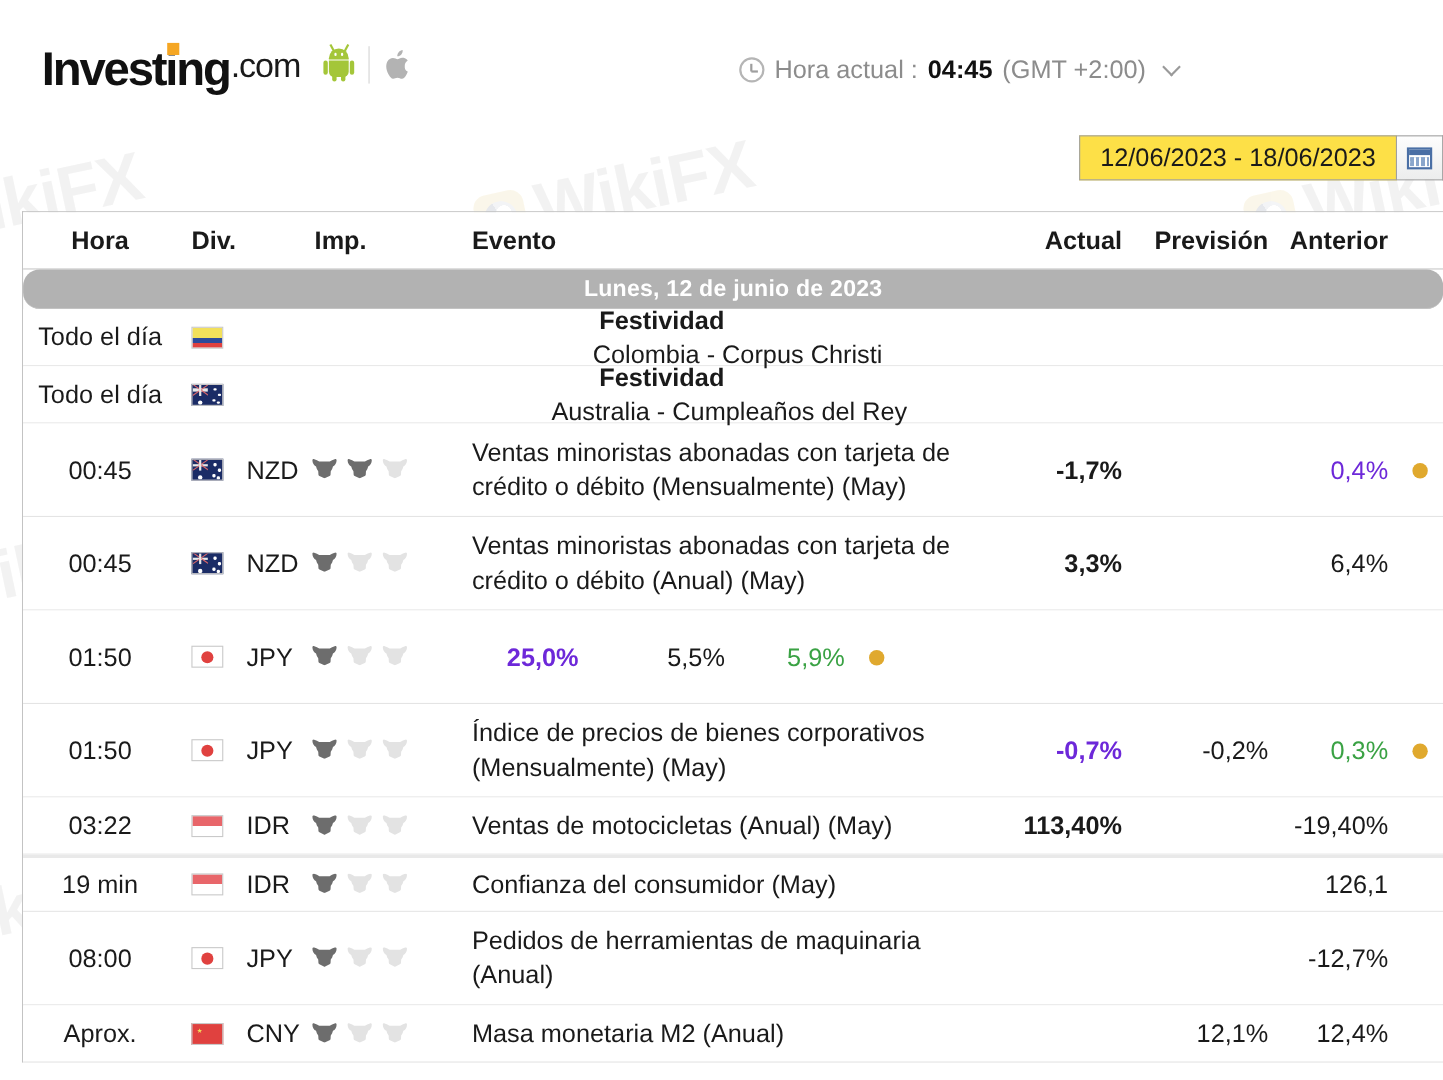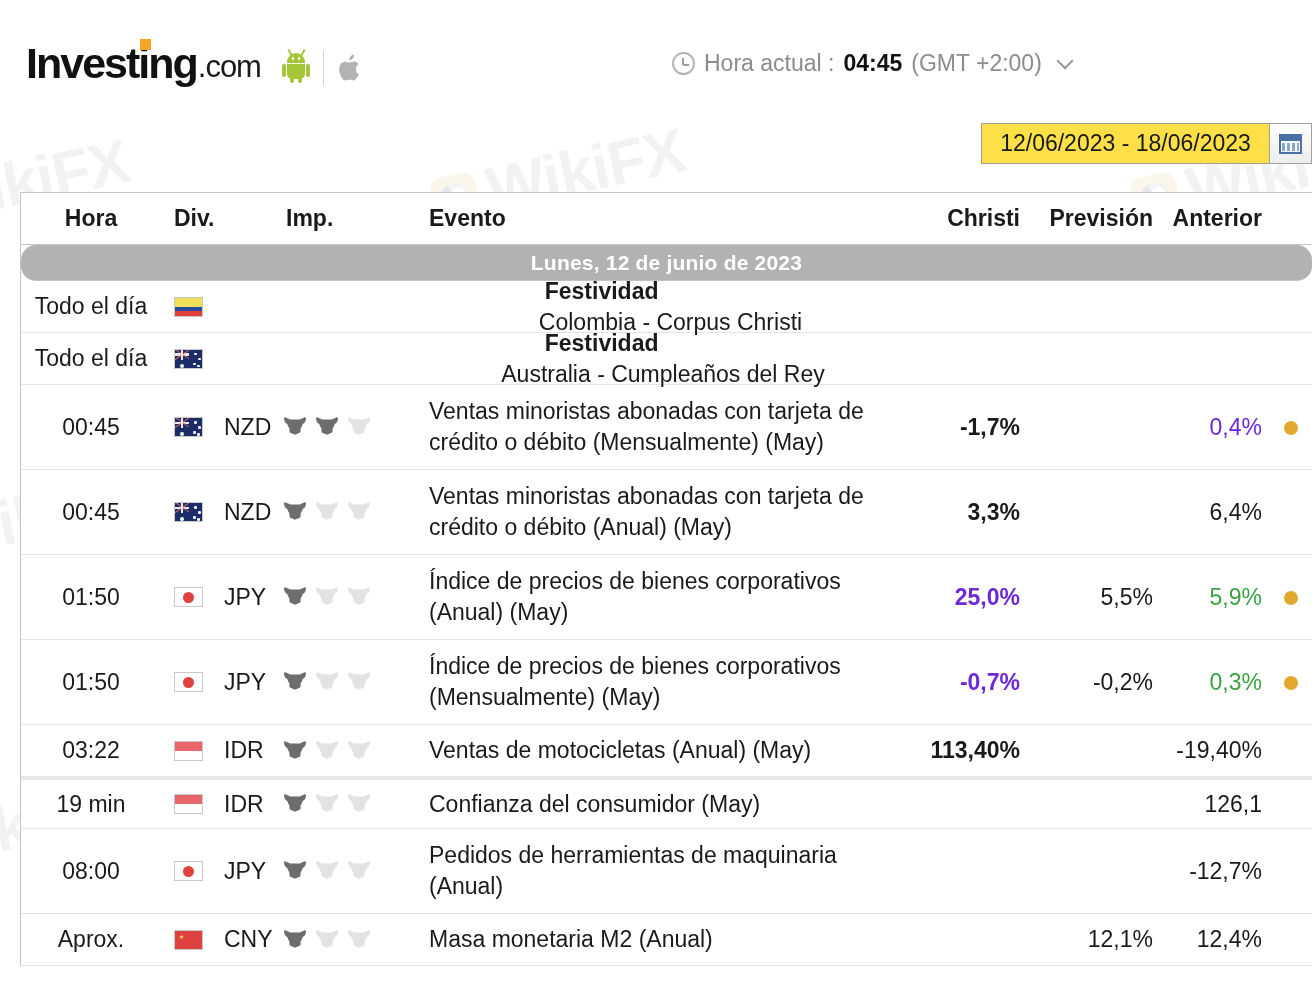--- a/index.html
+++ b/index.html
@@ -22,21 +22,21 @@
         width:30px; height:30px; border-radius:50%;
         background:
           radial-gradient(circle at 62% 38%, #ffffff 0 26%, transparent 27%),
           conic-gradient(from 200deg, #cfd3da 0deg 140deg, #e9ebef 140deg 360deg);
   }
   .wm .wm-text { font-family:"Liberation Sans", sans-serif; font-weight:700;
         font-size:62px; color:#e6e6e6; letter-spacing:-1px; white-space:nowrap; }
 
   
   .topbar { position:absolute; left:0; top:0; width:1312px; height:120px; z-index:10; }
-  .logo-wrap { position:absolute; left:26px; top:42px; display:flex; align-items:flex-end; gap:0; }
+  .logo-wrap { position:absolute; left:38px; top:42px; display:flex; align-items:flex-start; gap:0; }
   .logo { position:relative; font-size:43px; font-weight:700; color:#111; letter-spacing:-2px;
           font-family:"Liberation Sans", sans-serif; line-height:1; }
   .logo .dot-i { position:absolute; left:114px; top:-3px; width:11px; height:11px; background:#f5a623; }
   .logo-com { font-size:31px; font-weight:400; color:#1a1a1a; letter-spacing:-1px; margin-left:1px; }
   .store-icons { display:flex; align-items:center; gap:14px; margin-left:22px; }
   .sep-v { width:1px; height:34px; background:#d4d4d4; }
 
   .android { position:relative; width:26px; height:30px; }
   .android .head { position:absolute; left:4px; top:0; width:18px; height:10px;
         border-radius:9px 9px 0 0; background:#a4c639; }
@@ -237,21 +237,21 @@
       <span class="cal-ico"></span>
     </div>
   </div>
 
   <div class="table">
     <div class="thead">
       <div class="th col-hora">Hora</div>
       <div class="th col-div">Div.</div>
       <div class="th col-imp">Imp.</div>
       <div class="th col-evento">Evento</div>
-      <div class="th col-actual">Christi</div>
+      <div class="th col-actual">Actual</div>
       <div class="th col-prev">Previsión</div>
       <div class="th col-ant">Anterior</div>
       <div class="th col-dot"></div>
     </div>
 
     <div class="dayband">Lunes, 12 de junio de 2023</div>
 
     <div id="rows-container">
         <div class="row h1">
           <div class="col-hora cell-time">Todo el día</div>
@@ -377,21 +377,20 @@
                 <path fill="#6d6d6d" d="M2 1.5c0-.9.9-1.4 1.7-1.1 1.6.6 3.4 1.3 4.6 2.1h9.4c1.2-.8 3-1.5 4.6-2.1.8-.3 1.7.2 1.7 1.1 0 2.6-1.4 4.6-3.3 5.6-.3 1.6-1 3-2 4.2l-.2 3.2c0 .6-.4 1-.9 1.2l-4 1.9c-.4.2-.8.2-1.2 0l-4-1.9c-.5-.2-.9-.7-.9-1.2l-.2-3.2c-1-1.2-1.7-2.6-2-4.2C3.4 6.1 2 4.1 2 1.5z"></path>
               </svg>
               <svg class="bull" viewBox="0 0 26 20">
                 <path fill="#e3e3e3" d="M2 1.5c0-.9.9-1.4 1.7-1.1 1.6.6 3.4 1.3 4.6 2.1h9.4c1.2-.8 3-1.5 4.6-2.1.8-.3 1.7.2 1.7 1.1 0 2.6-1.4 4.6-3.3 5.6-.3 1.6-1 3-2 4.2l-.2 3.2c0 .6-.4 1-.9 1.2l-4 1.9c-.4.2-.8.2-1.2 0l-4-1.9c-.5-.2-.9-.7-.9-1.2l-.2-3.2c-1-1.2-1.7-2.6-2-4.2C3.4 6.1 2 4.1 2 1.5z"></path>
               </svg>
               <svg class="bull" viewBox="0 0 26 20">
                 <path fill="#e3e3e3" d="M2 1.5c0-.9.9-1.4 1.7-1.1 1.6.6 3.4 1.3 4.6 2.1h9.4c1.2-.8 3-1.5 4.6-2.1.8-.3 1.7.2 1.7 1.1 0 2.6-1.4 4.6-3.3 5.6-.3 1.6-1 3-2 4.2l-.2 3.2c0 .6-.4 1-.9 1.2l-4 1.9c-.4.2-.8.2-1.2 0l-4-1.9c-.5-.2-.9-.7-.9-1.2l-.2-3.2c-1-1.2-1.7-2.6-2-4.2C3.4 6.1 2 4.1 2 1.5z"></path>
               </svg>
             </span>
           </div>
-          <div class="col-evento cell-event"><span>Índice de precios de bienes corporativos (Anual) (May)</span></div>
           <div class="col-actual cell-val bold red">25,0%</div>
           <div class="col-prev cell-val">5,5%</div>
           <div class="col-ant cell-val cell-ant green">5,9%</div>
           <div class="col-dot"><span class="dot-ind"></span></div>
         </div>
         <div class="row h2">
           <div class="col-hora cell-time">01:50</div>
           <div class="col-div cell-div">
             <span class="flag flag-jp"></span>
             <span class="cur">JPY</span>

